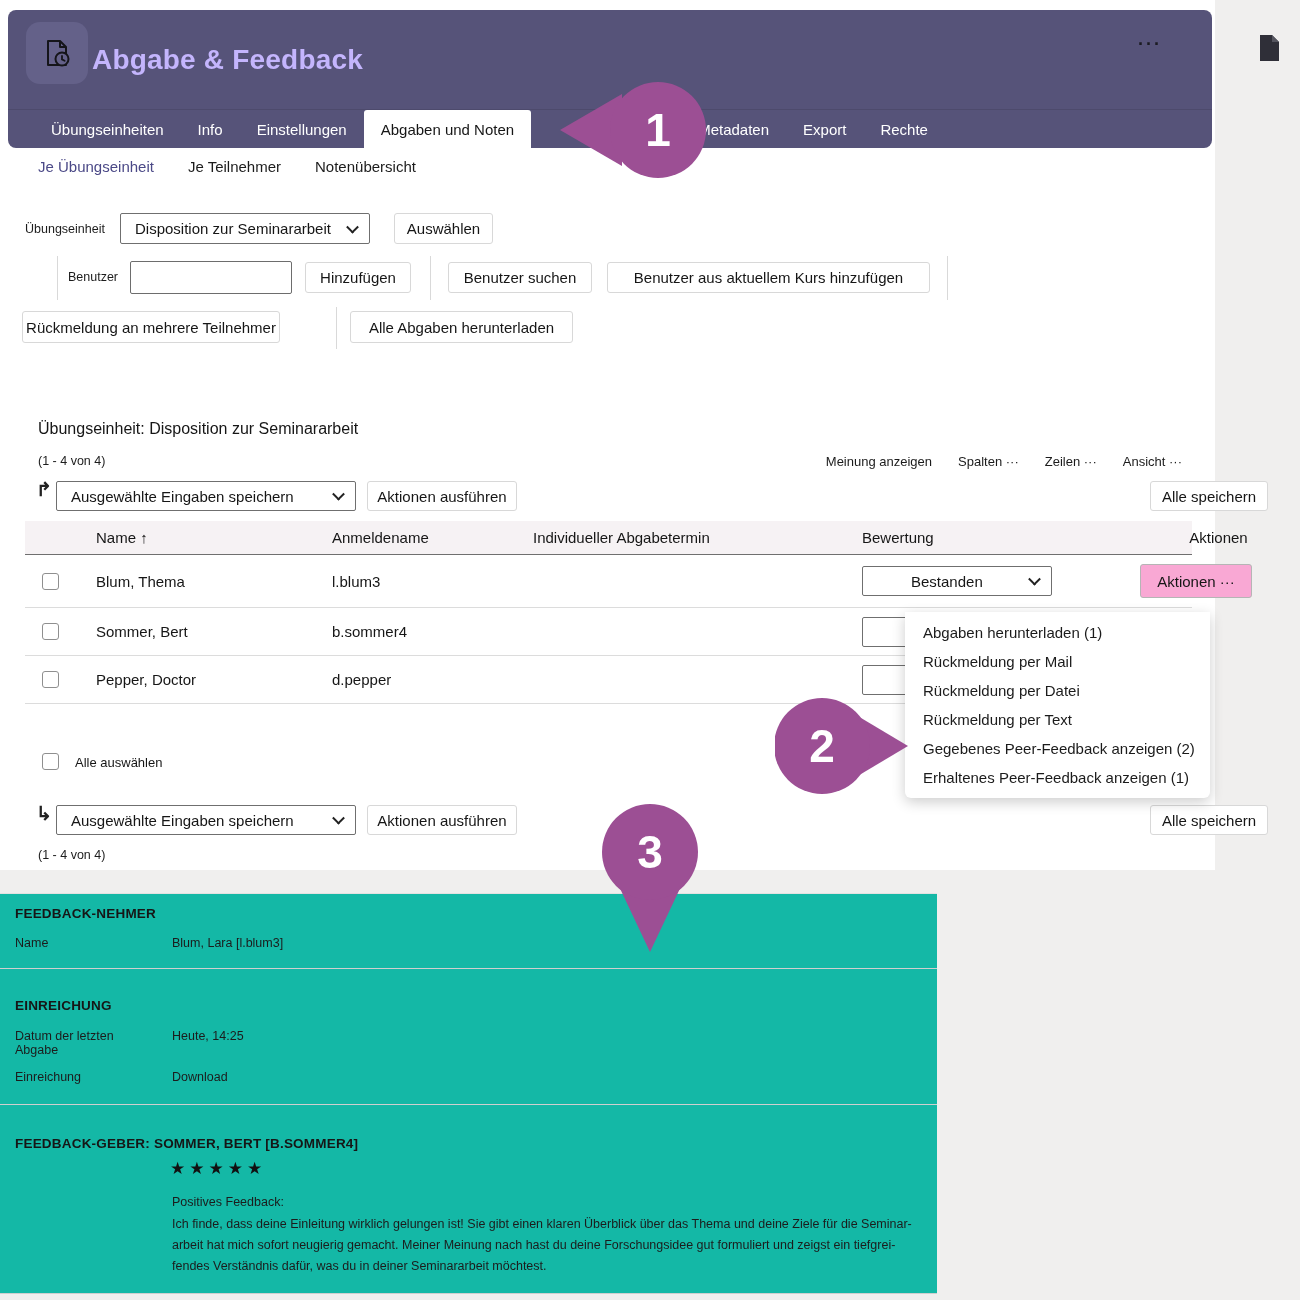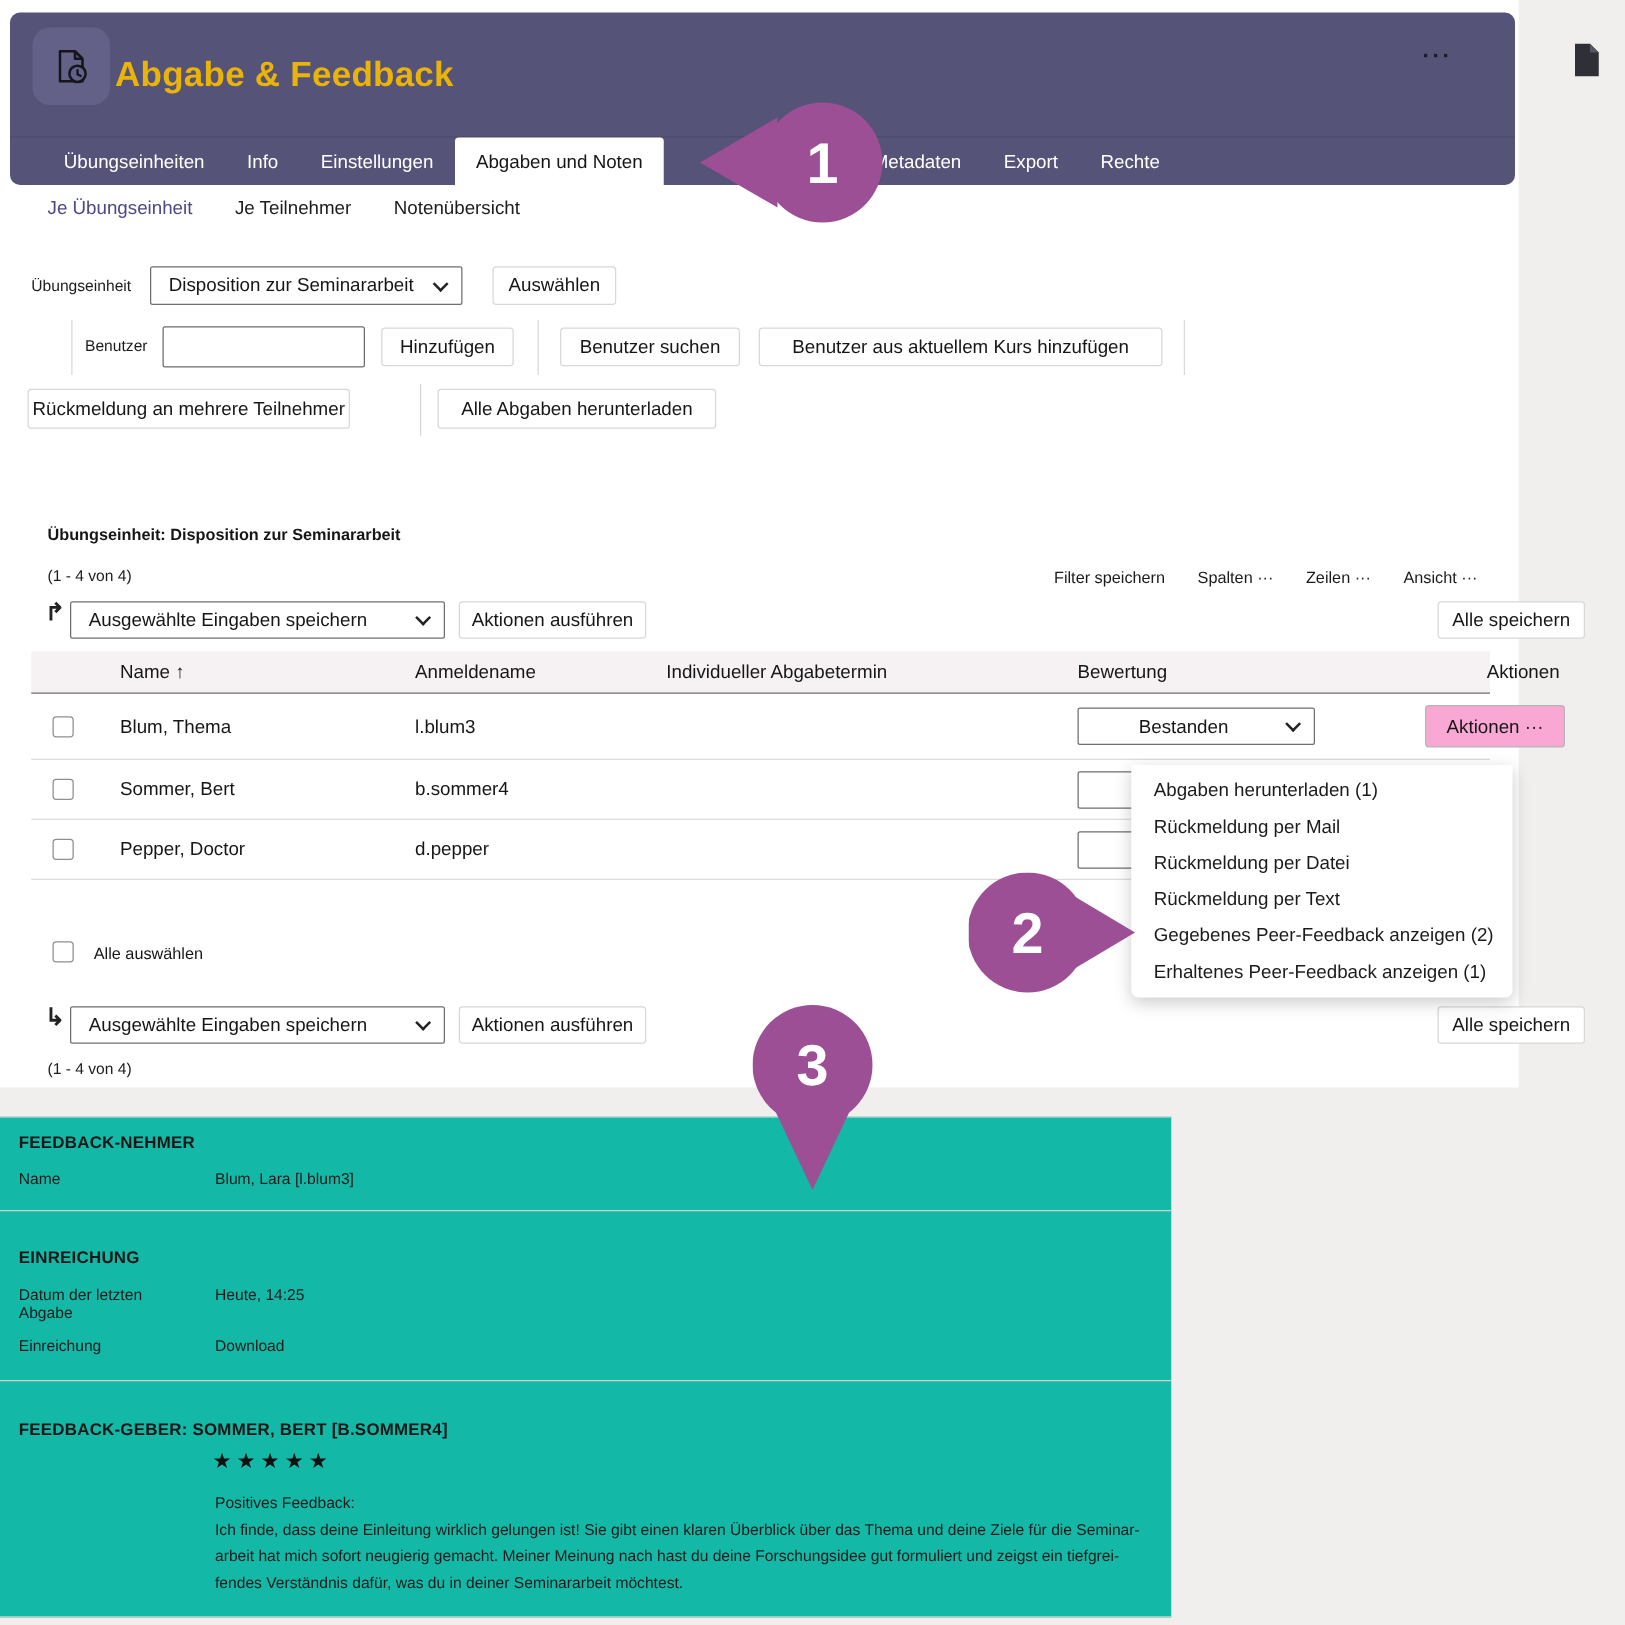--- a/index.html
+++ b/index.html
@@ -2,36 +2,36 @@
 <html><head>
 <meta charset="utf-8">
 <style>
   html,body{margin:0;padding:0;}
   body{width:1300px;height:1300px;background:#f0efee;font-family:"Liberation Sans",sans-serif;color:#161616;}
   #app{position:relative;width:1300px;height:1300px;overflow:hidden;}
   .abs{position:absolute;}
   .panel-main{left:0;top:0;width:1215px;height:870px;background:#ffffff;}
   .header-card{left:8px;top:10px;width:1204px;height:138px;background:#565379;border-radius:8px;}
   .icon-tile{left:18px;top:12px;width:62px;height:62px;background:#646189;border-radius:14px;display:flex;align-items:center;justify-content:center;}
-  .hdr-title{left:84px;top:34px;font-size:28px;font-weight:bold;color:#eab308;letter-spacing:.2px;}
+  .hdr-title{left:84px;top:34px;font-size:28px;font-weight:bold;color:#c4b5fd;letter-spacing:.2px;}
   .hdr-more{right:50px;top:24px;color:#1b1b22;font-weight:bold;font-size:18px;letter-spacing:2px;cursor:pointer;}
   .tabbar{left:0;right:0;bottom:0;height:38px;display:flex;align-items:stretch;padding-left:26px;border-top:1px solid rgba(0,0,0,.10);}
   .tab{color:#ffffff;font-size:15px;display:flex;align-items:center;padding:0 17px;cursor:pointer;}
   .tab.active{background:#ffffff;color:#161616;border-radius:3px 3px 0 0;}
   .tab-spacer{width:150px;}
   .subtabs{left:38px;top:158px;display:flex;gap:34px;font-size:15px;}
   .subtab{cursor:pointer;color:#1c1c1c;}
   .subtab.active{color:#4b4987;}
   .small-lbl{font-size:12.5px;color:#1c1c1c;}
   .btn{background:#fff;border:1px solid #d8d8d8;border-radius:3px;font-size:15px;color:#161616;display:flex;align-items:center;justify-content:center;cursor:pointer;box-sizing:border-box;}
   .sel{background:#fff;border:1px solid #6f6f6f;border-radius:2px;font-size:15px;color:#161616;display:flex;align-items:center;padding:0 30px 0 14px;cursor:pointer;box-sizing:border-box;}
   .chev{position:absolute;right:12px;top:50%;width:7px;height:7px;border-right:2px solid #222;border-bottom:2px solid #222;transform:translateY(-70%) rotate(45deg);}
   .vsep{width:1px;background:#d9d9d9;}
   .txtinput{background:#fff;border:1px solid #6d6d6d;border-radius:2px;box-sizing:border-box;font-size:15px;padding:0 8px;font-family:"Liberation Sans",sans-serif;}
-  .tbl-title{font-size:13px;font-weight:bold;}
+  .tbl-title{font-size:16px;font-weight:normal;}
   .meta-links{display:flex;gap:26px;font-size:13px;color:#1b1b1b;}
   .meta-links span{cursor:pointer;}
   .bulk-arrow{font-size:19px;font-weight:bold;color:#222;}
   .grid-row{left:25px;width:1167px;display:grid;grid-template-columns:50px 215px 180px 308px 257px 157px;align-items:center;box-sizing:border-box;gap:21px;}
   .thead{background:#f6f2f4;border-bottom:1px solid #6f6f6f;font-size:15px;}
   .trow{border-bottom:1px solid #dcdcdc;font-size:15px;}
   .cb{width:15px;height:15px;border:1px solid #8f8f8f;border-radius:3px;background:#fff;margin-left:17px;cursor:pointer;}
   .cell-rel{position:relative;height:100%;display:flex;align-items:center;}
   .row-sel{position:relative;width:190px;height:30px;padding-left:48px;}
   .act-btn{background:#f9a8d4;border:1px solid #b5b5b5;border-radius:3px;width:110px;height:32px;font-size:15px;display:flex;align-items:center;justify-content:center;cursor:pointer;}
@@ -104,21 +104,21 @@
   <div class="abs btn" style="left:607px;top:262px;width:323px;height:31px;">Benutzer aus aktuellem Kurs hinzufügen</div>
   <div class="abs vsep" style="left:947px;top:256px;height:44px;"></div>
 
   <div class="abs btn" style="left:22px;top:311px;width:258px;height:32px;">Rückmeldung an mehrere Teilnehmer</div>
   <div class="abs vsep" style="left:336px;top:307px;height:42px;"></div>
   <div class="abs btn" style="left:350px;top:311px;width:223px;height:32px;">Alle Abgaben herunterladen</div>
 
   <div class="abs tbl-title" style="left:38px;top:420px;">Übungseinheit: Disposition zur Seminararbeit</div>
   <div class="abs small-lbl" style="left:38px;top:454px;">(1 - 4 von 4)</div>
   <div class="abs meta-links" style="right:118px;top:454px;">
-    <span>Filter speichern</span>
+    <span>Meinung anzeigen</span>
     <span>Spalten ···</span>
     <span>Zeilen ···</span>
     <span>Ansicht ···</span>
   </div>
 
   <div class="abs bulk-arrow" style="left:36px;top:478px;">↱</div>
   <div class="abs sel" style="left:56px;top:481px;width:300px;height:30px;">
     <span>Ausgewählte Eingaben speichern</span>
     <span class="chev"></span>
   </div>

